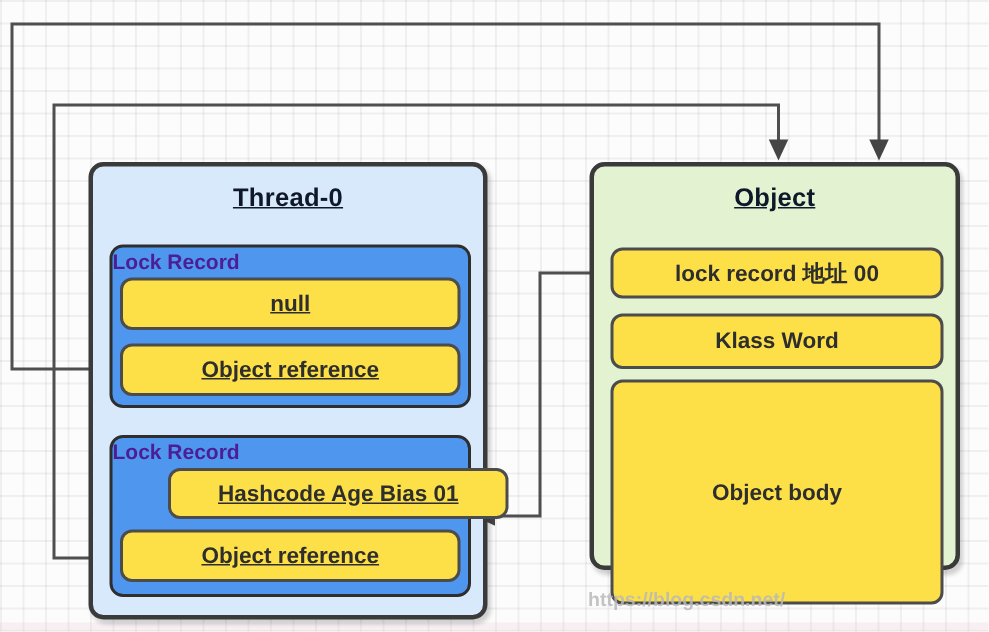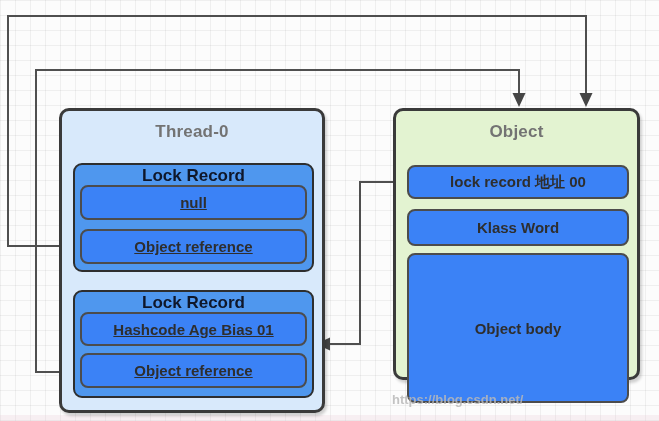--- a/index.html
+++ b/index.html
@@ -22,42 +22,42 @@
     position:absolute;
     border:3px solid #3a3a3a;
     border-radius:10px;
     box-shadow:2px 3px 3px rgba(0,0,0,0.18);
     z-index:2;
   }
   .thread-box{left:59px;top:108px;width:266px;height:305px;background:#d8e9fb;}
   .object-box{left:393px;top:108px;width:247px;height:272px;background:#e3f3d1;}
   .big-title{
     position:absolute;left:0;top:11px;width:100%;
-    text-align:center;font-size:17px;letter-spacing:.2px;color:#737373;
+    text-align:center;font-size:17px;letter-spacing:.2px;color:#0f172a;text-decoration:underline;
   }
   .lockrec{
     position:absolute;left:11px;width:241px;
     background:#4f97ee;border:2px solid #2e2e2e;border-radius:9px;
   }
   .lockrec-1{top:52px;height:109px;}
   .lockrec-2{top:179px;height:108px;}
   .lr-title{
     position:absolute;left:0;top:1px;width:100%;
-    text-align:center;font-size:17px;color:#0f172a;
+    font-size:14px;color:#4c1d95;
   }
   .cell{
     position:absolute;
-    background:#3b82f6;border:2px solid #4c4c4c;border-radius:8px;
+    background:#fde047;border:2px solid #4c4c4c;border-radius:8px;
     display:flex;align-items:center;justify-content:center;
     font-size:15px;color:#2e2e2e;white-space:nowrap;text-align:right;
   }
   .lockrec .cell{left:5px;width:227px;text-decoration:underline;}
   .cell-null{top:20px;height:35px;}
   .cell-objref1{top:64px;height:35px;}
-  .cell-hash{top:20px;height:34px;}
+  .cell-hash{top:20px;height:34px;margin-left:32px;}
   .cell-objref2{top:61px;height:35px;}
   .object-box .cell{left:11px;width:222px;}
   .cell-lockaddr{top:54px;height:34px;}
   .cell-klass{top:98px;height:37px;}
   .cell-body{top:142px;height:150px;}
   .watermark{
     position:absolute;left:368px;top:392px;width:300px;
     z-index:5;white-space:nowrap;
     display:flex;align-items:baseline;
   }

